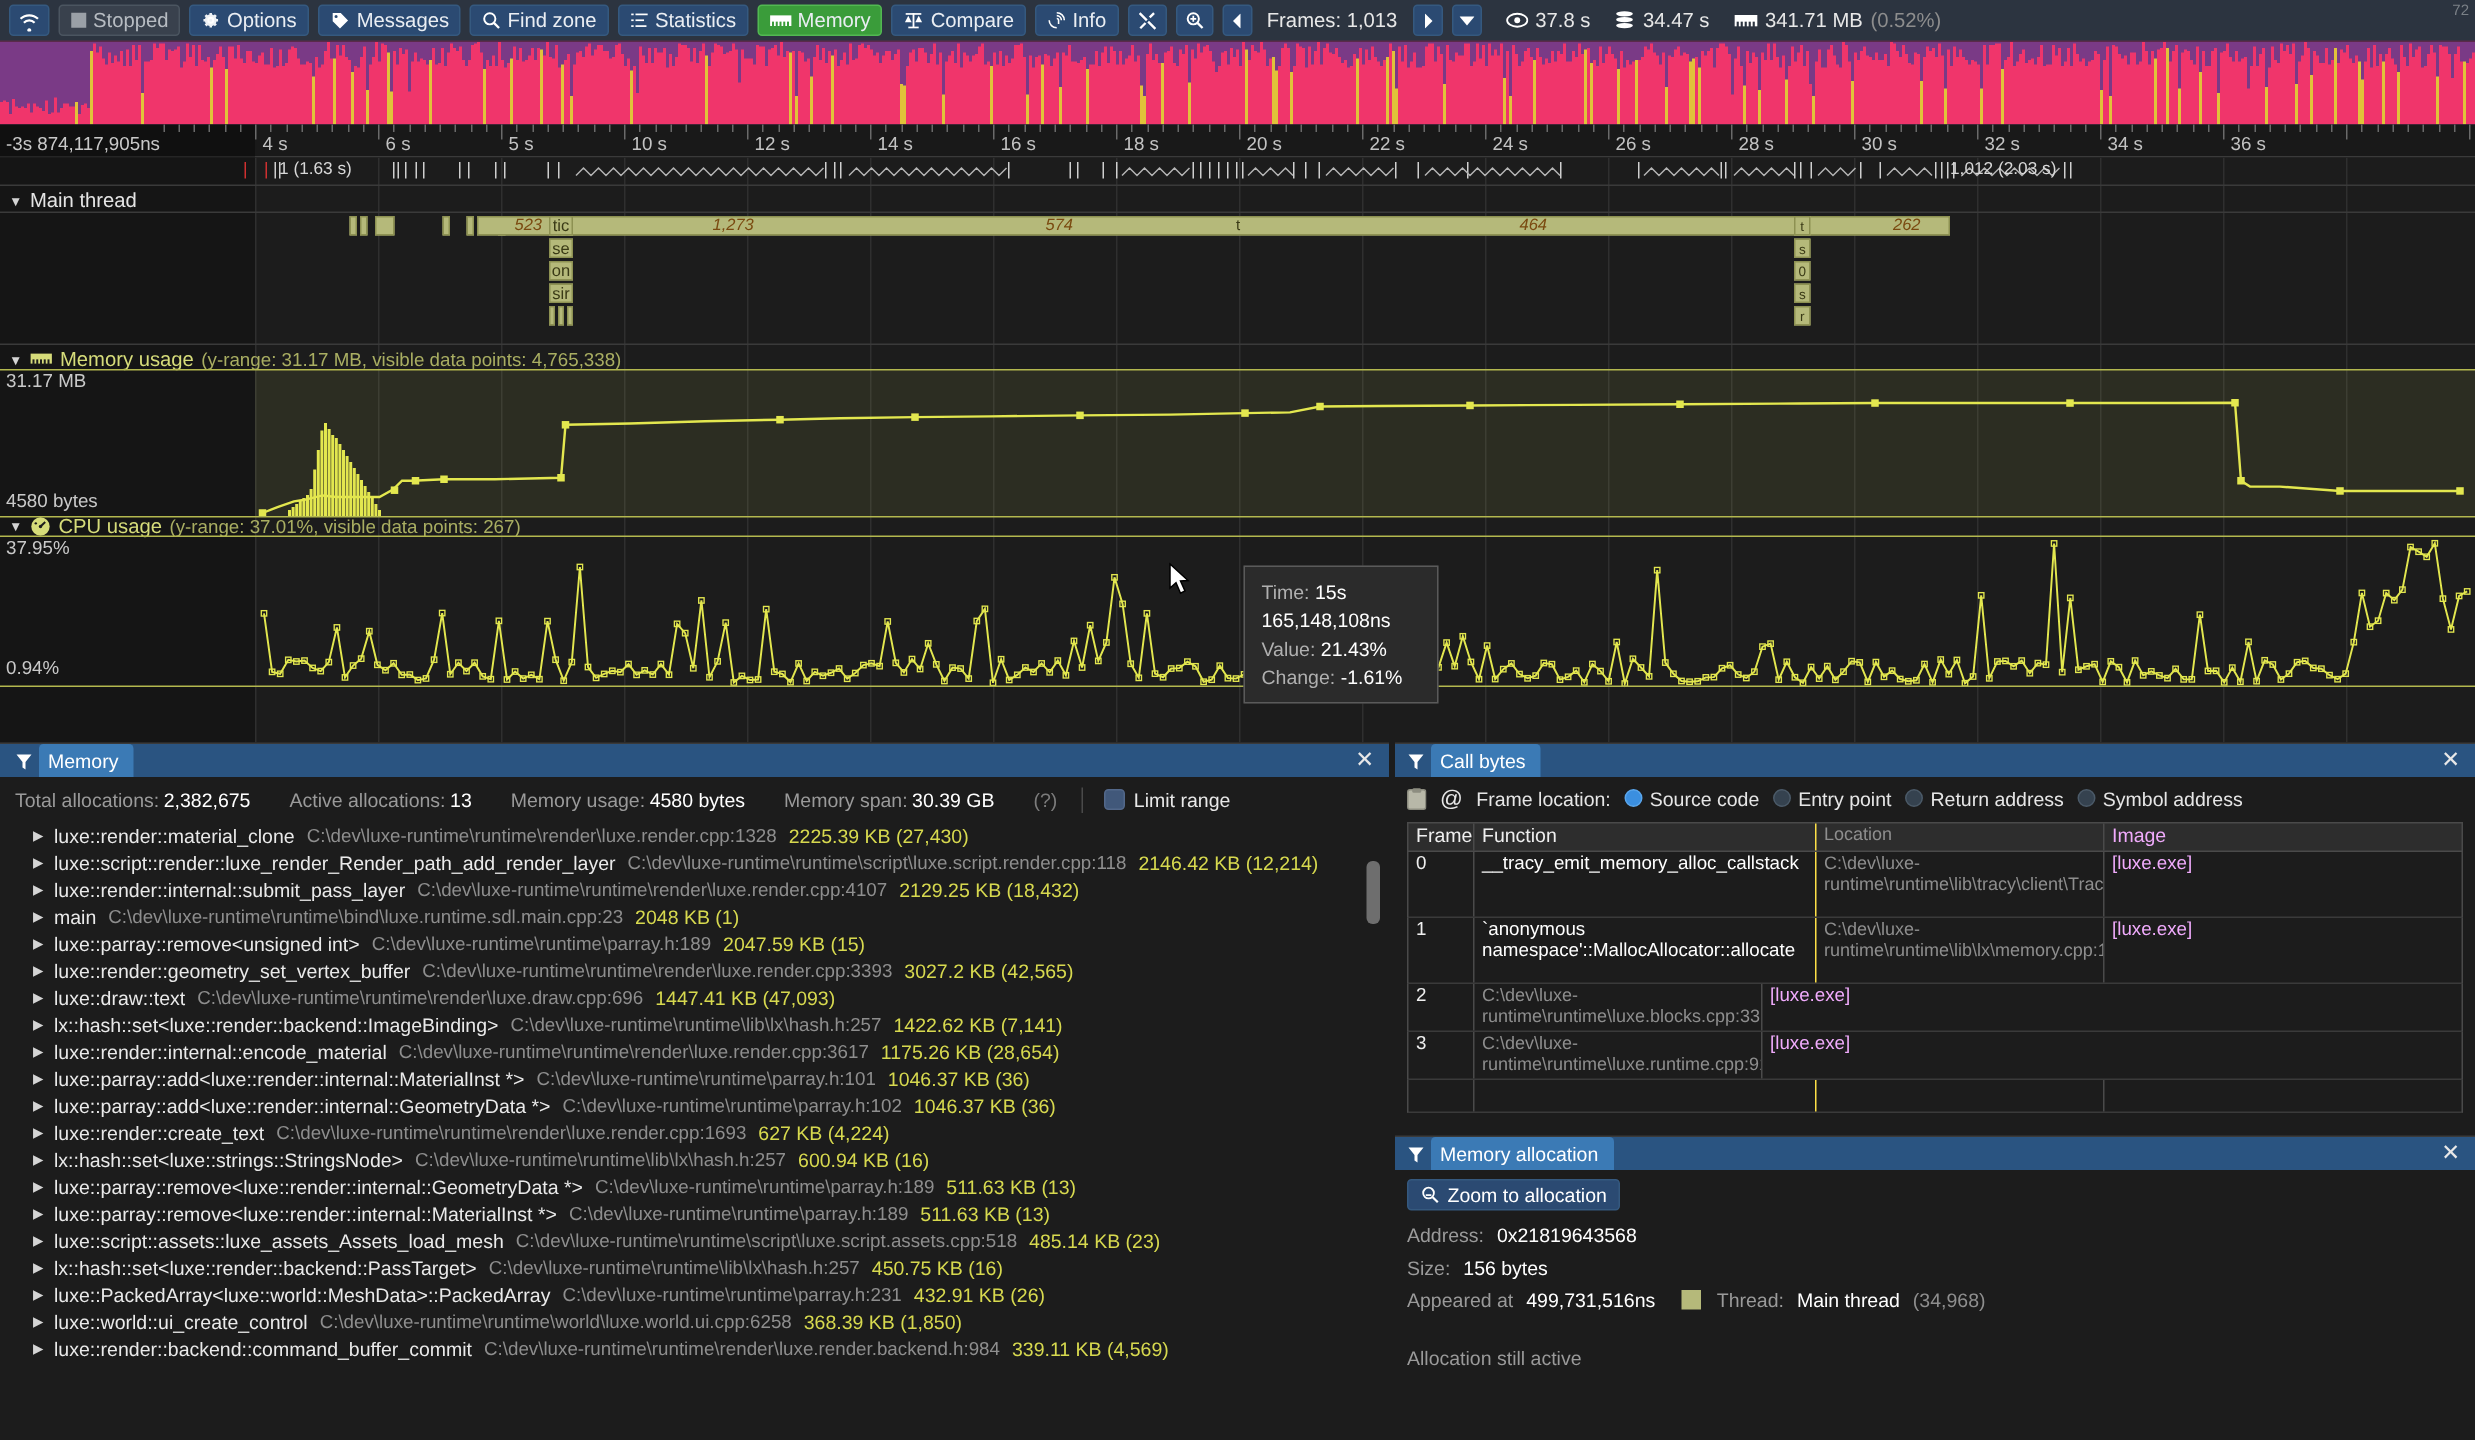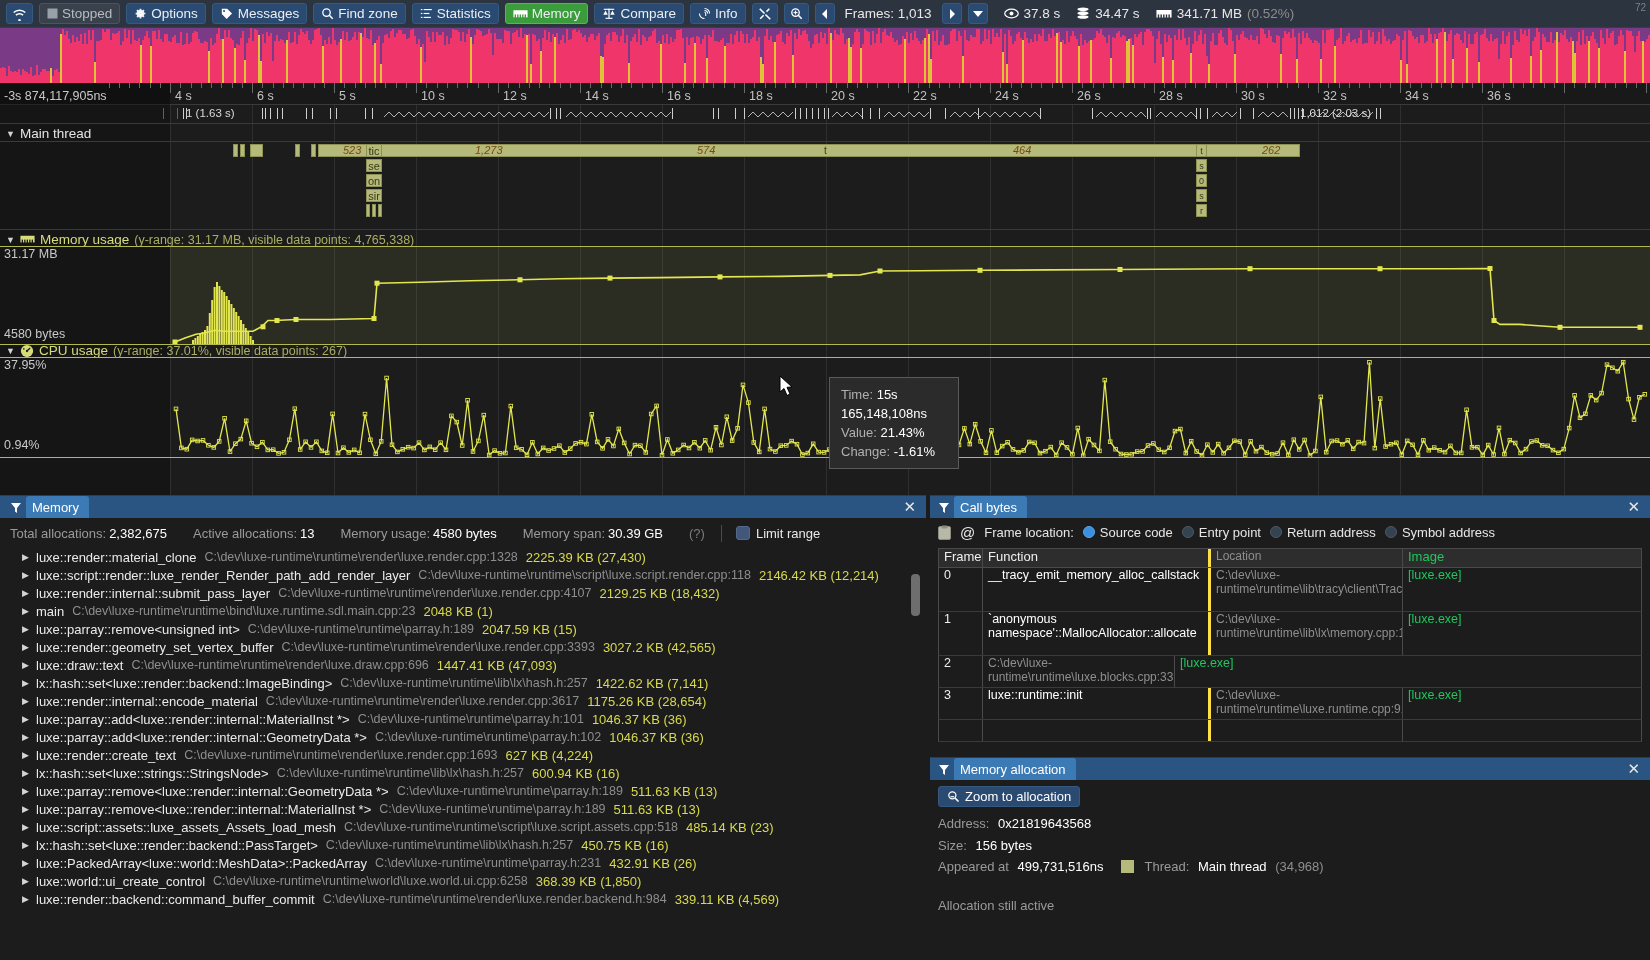--- a/index.html
+++ b/index.html
@@ -179,23 +179,23 @@
   .cs-head {
     display: flex; height: 20px; background: #2d2d2d; border: 1px solid #4a4a4a;
     font-size: 13px; color: #efefef;
   }
   .cs-head div, .cs-row div { padding: 0 5px; overflow: hidden; }
   .cs-row {
     display: flex; border-left: 1px solid #4a4a4a; border-right: 1px solid #4a4a4a;
     border-bottom: 1px solid #3a3a3a; font-size: 12.5px; color: #efefef;
   }
   .c-frame { width: 44px; flex: none; border-right: 1px solid #4a4a4a; }
-  .c-func { width: 228px; flex: none; border-right: 3px solid #fde047; }
+  .c-func { width: 228px; flex: none; border-right: 1px solid #fde047; }
   .c-loc { width: 192px; flex: none; border-right: 1px solid #4a4a4a; color: #8e8e8e; font-size: 12px; }
-  .c-img { flex: 1; color: #22c55e; }
+  .c-img { flex: 1; color: #f0abfc; }
   .cs-row .c-func { color: #ffffff; }
   .cs-row.empty { height: 22px; }
 
   .memalloc-panel {
     position: absolute; left: 930px; top: 757px; width: 720px; height: 203px;
     background: #1c1c1c; border-top: 1px solid #3a3a3a;
   }
   .zoom-btn {
     position: absolute; top: 28px; left: 8px; height: 21px;
     display: flex; align-items: center; gap: 5px; padding: 0 8px;
@@ -2131,21 +2131,20 @@
             <div class="c-loc">C:\dev\luxe-runtime\runtime\lib\lx\memory.cpp:185</div>
             <div class="c-img">[luxe.exe]</div>
           </div>
           <div class="cs-row" style="min-height:32px">
             <div class="c-frame">2</div>
             <div class="c-loc">C:\dev\luxe-runtime\runtime\luxe.blocks.cpp:33</div>
             <div class="c-img">[luxe.exe]</div>
           </div>
           <div class="cs-row" style="min-height:32px">
             <div class="c-frame">3</div>
-            <div class="c-func">luxe::runtime::init</div>
             <div class="c-loc">C:\dev\luxe-runtime\runtime\luxe.runtime.cpp:912</div>
             <div class="c-img">[luxe.exe]</div>
           </div>
           <div class="cs-row empty">
             <div class="c-frame"></div>
             <div class="c-func"></div>
             <div class="c-loc"></div>
             <div class="c-img"></div>
           </div>
         </div>

